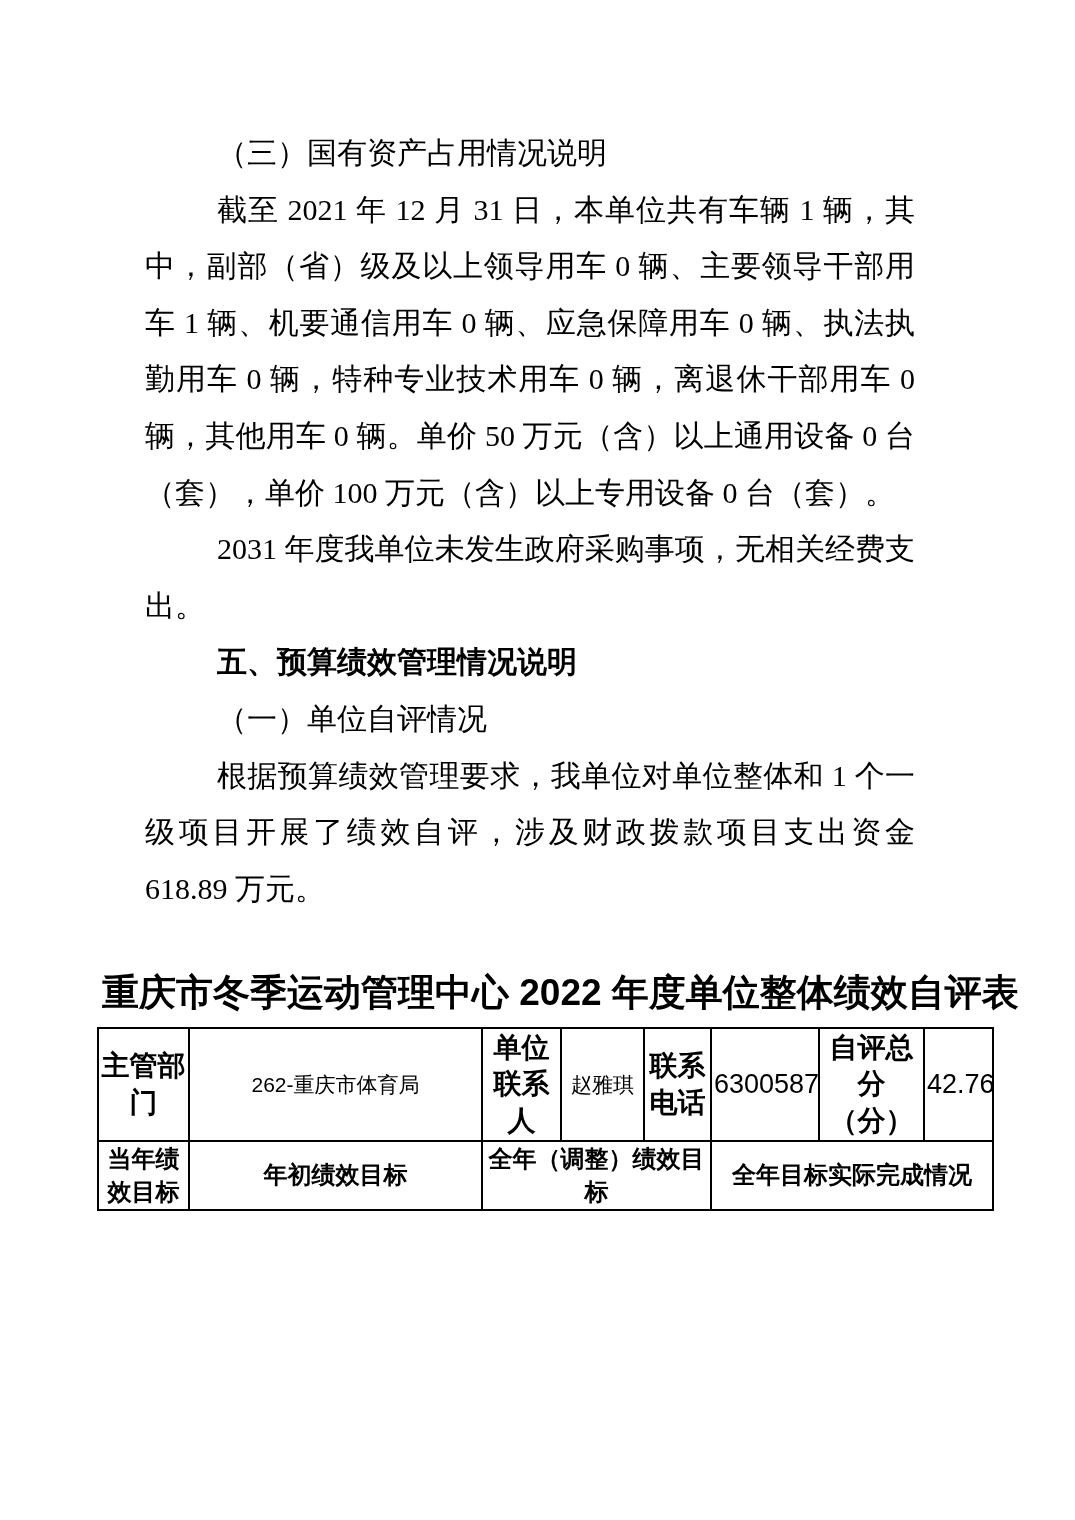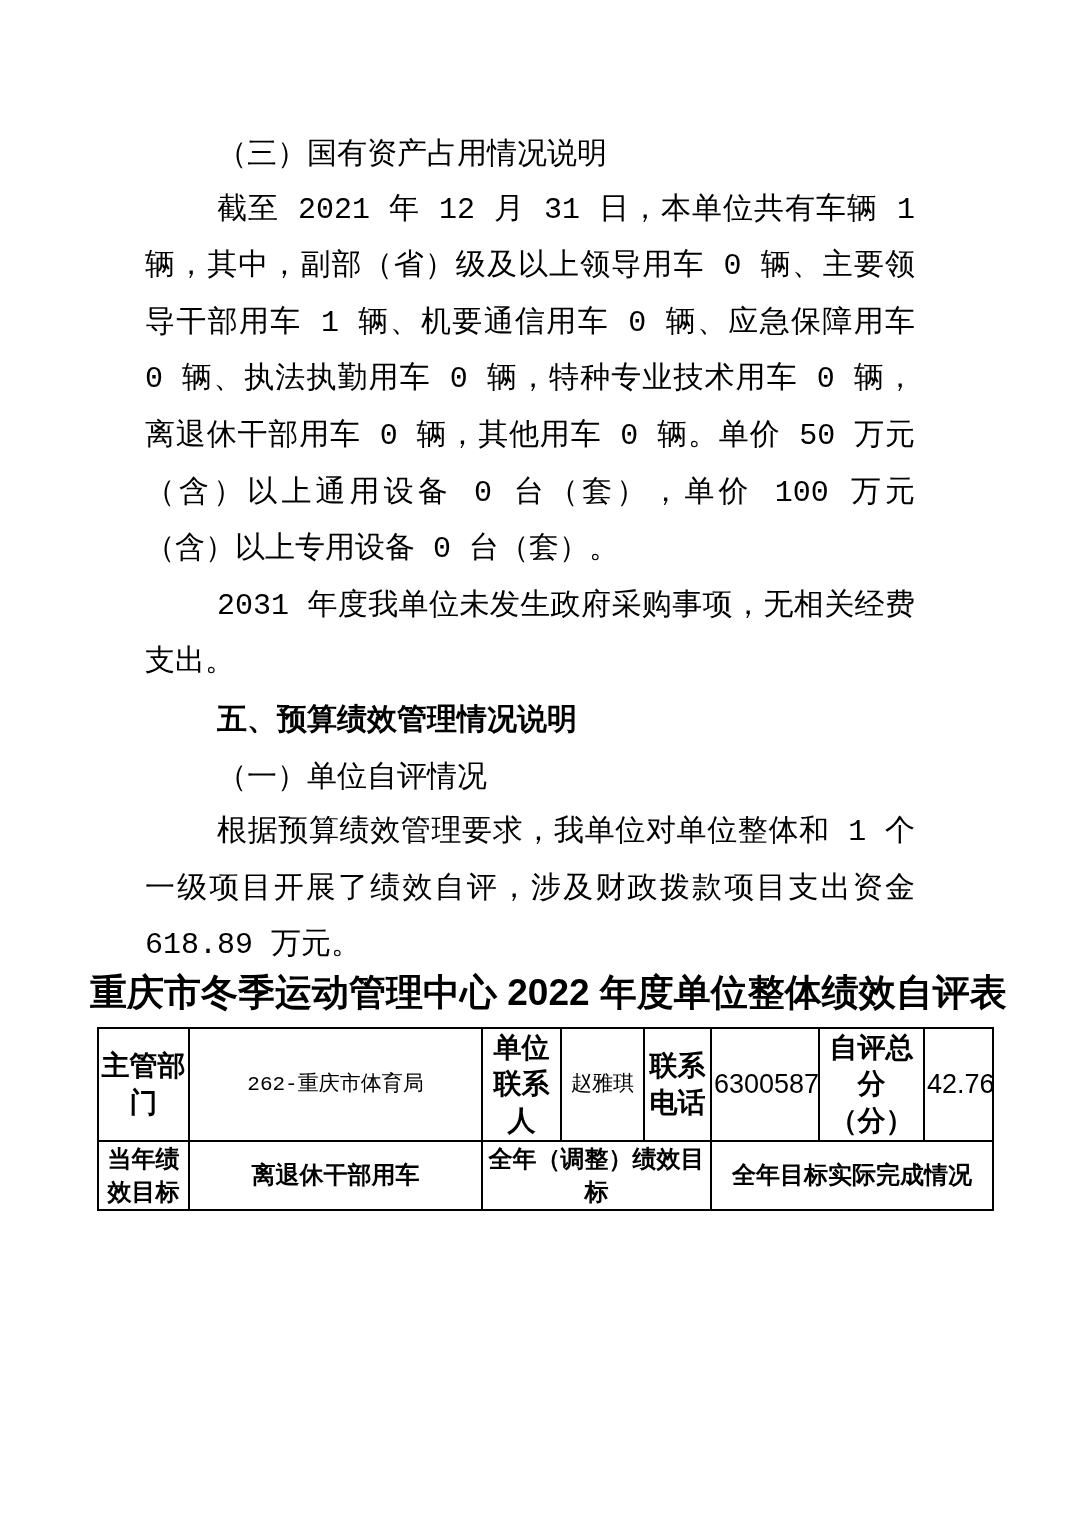--- a/index.html
+++ b/index.html
@@ -24,34 +24,34 @@
     font-size: 30px;
     line-height: 56.6px;
     text-align: justify;
   }
   .content p {
     margin: 0;
     padding: 0;
     text-indent: 72px;
   }
   .fs-body {
-    font-family: Liberation Mono, monospace;
+    font-family: Liberation Serif, serif;
     font-weight: 400;
   }
   .kaiti {
     font-family: "Liberation Serif", "DejaVu Serif", serif;
     font-weight: 400;
   }
   .hei-bold {
     font-family: "Liberation Sans", "DejaVu Sans", sans-serif;
     font-weight: 700;
   }
   .table-title {
     position: absolute;
-    left: 90px;
+    left: 102px;
     top: 969px;
     width: 895px;
     text-align: center;
     font-size: 37px;
     line-height: 48px;
     font-weight: 700;
     font-family: "Liberation Sans", "DejaVu Sans", sans-serif;
     white-space: nowrap;
   }
   table.eval-table {
@@ -76,21 +76,21 @@
     font-family: "Liberation Serif", "DejaVu Serif", serif;
     font-weight: 700;
     font-size: 28px;
     line-height: 1.3;
   }
   tr.row-2 td.hdr {
     font-size: 24px;
     line-height: 1.35;
   }
   td.val-kai {
-    font-family: Liberation Mono, monospace;
+    font-family: Liberation Sans, sans-serif;
     font-weight: 400;
     font-size: 21px;
     line-height: 1.3;
   }
   td.val-num {
     font-family: "Liberation Sans", "DejaVu Sans", sans-serif;
     font-weight: 400;
     font-size: 27px;
     white-space: nowrap;
   }
@@ -128,20 +128,20 @@
         <td class="val-kai">262-重庆市体育局</td>
         <td class="hdr">单位联系人</td>
         <td class="val-kai">赵雅琪</td>
         <td class="hdr">联系电话</td>
         <td class="val-num">63005870</td>
         <td class="hdr">自评总分（分）</td>
         <td class="val-num">42.76</td>
       </tr>
       <tr class="row-2">
         <td class="hdr">当年绩效目标</td>
-        <td class="hdr">离退休干部用车</td>
+        <td class="hdr">年初绩效目标</td>
         <td class="hdr" colspan="3">全年（调整）绩效目标</td>
         <td class="hdr" colspan="3">全年目标实际完成情况</td>
       </tr>
     </tbody>
   </table>
 
 </div>
 
 </body></html>

